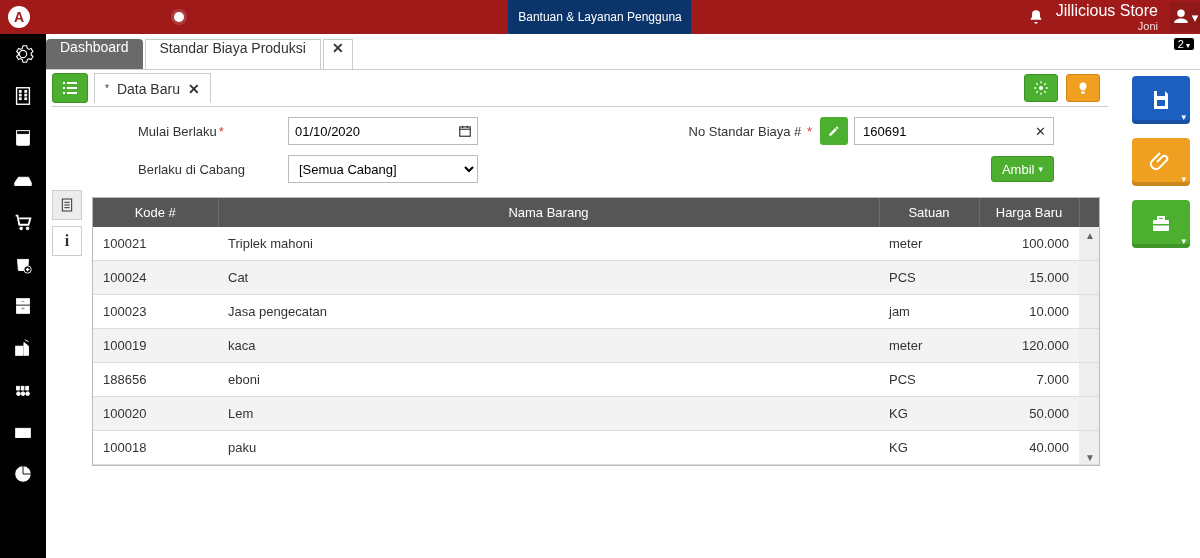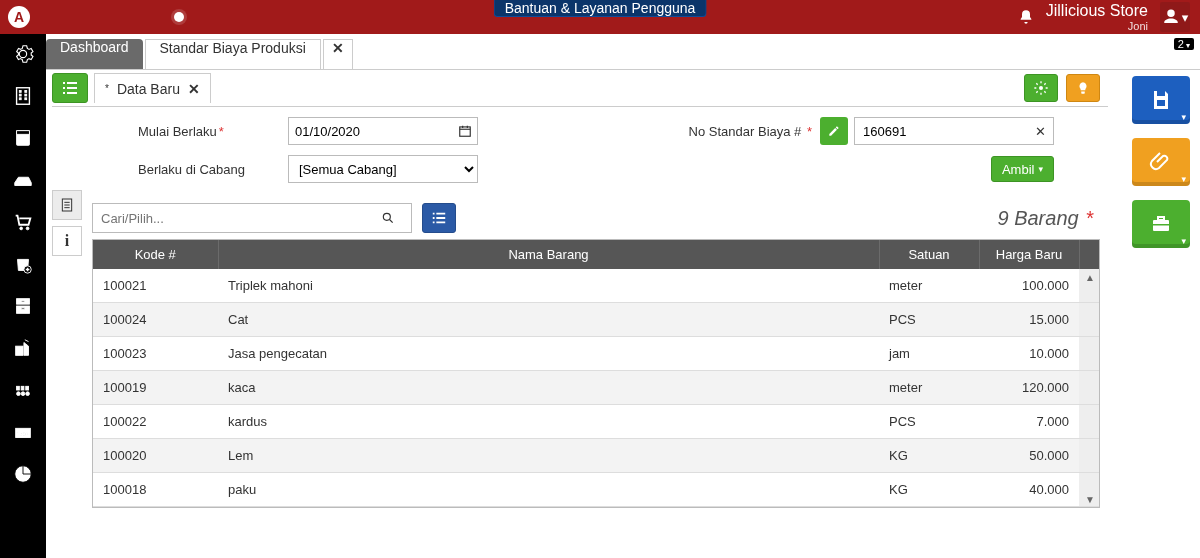--- a/index.html
+++ b/index.html
@@ -6,22 +6,22 @@
   body { font-family: "Segoe UI", Arial, sans-serif; font-size: 13px; color: #333; background:#fff; width:1200px; height:558px; overflow:hidden; }
   
   
   .topbar { background:#a11a1a; height:34px; display:flex; align-items:center; color:#fff; position:relative; }
   .logo { display:flex; align-items:center; padding:0 8px; }
   .logo-o { width:22px; height:22px; border-radius:50%; background:#fff; color:#a11a1a; font-weight:bold; display:flex; align-items:center; justify-content:center; font-size:14px; margin-right:4px;}
   .logo-text { font-size:20px; font-weight:bold; font-style:italic; letter-spacing:0.5px; }
   .logo-sub  { font-size:12px; color:#eee; margin-top:-2px; }
   .logo-stack{ display:flex; flex-direction:column; line-height:1;gap:48px; }
   .rec-dot   { width:10px; height:10px; border-radius:50%; background:#fff; margin-left:40px; box-shadow:0 0 0 3px rgba(255,255,255,0.15);}
-  .help-btn  { position:absolute; left:50%; transform:translateX(-50%); top:0; background:#0b356a; border:1px solid #0e4b99; color:#fff; padding:0 10px; font-size:14px; border-top:none; border-radius:0 0 4px 4px; cursor:pointer;}
-  .topbar-right{ margin-left:auto; display:flex; align-items:center; gap:12px; padding-right:10px; }
+  .help-btn  { position:absolute; left:50%; transform:translateX(-50%); top:0; background:#0b356a; border:1px solid #0e4b99; color:#fff; padding:10px 10px; font-size:12px; border-top:none; border-radius:0 0 4px 4px; cursor:pointer;}
+  .topbar-right{ margin-left:auto; display:flex; align-items:center; gap:12px; }
   .bell{ width:16px; height:16px; color:#fff; }
   .store-block{ text-align:right; line-height:1.1; }
   .store-name{ font-size:16px; }
   .store-user{ font-size:11px; color:#f2dede;}
   .avatar-btn{ background:#8f1919; width:30px; height:30px; display:flex; align-items:center; justify-content:center; border-radius:2px; }
   .chev-down { margin-left:2px; }
 
   
   .tabstrip{ margin-left:46px; height:36px; background:#fff; border-bottom:1px solid #ccc; display:flex; align-items:flex-end; position:relative;}
   .tab{ display:flex; align-items:flex-start; height:30px; padding:0 14px; font-size:14px; border:1px solid #ccc; border-bottom:none; background:#fff; margin-right:2px; cursor:pointer;}
@@ -343,39 +343,20 @@
       <svg width="16" height="16" viewBox="0 0 24 24">
             <rect x="5" y="3" width="14" height="18" fill="none" stroke="#333" stroke-width="1.5"></rect>
             <path d="M8 8h8M8 12h8M8 16h8" stroke="#333" stroke-width="1.5"></path>
           </svg>
     </div>
     <div class="ir">
       <span style="font-family:serif;font-weight:bold;font-size:16px">i</span>
     </div>
   </div>
 
-  <div class="toolbar2">
-    <div class="searchbox">
-      <input placeholder="Cari/Pilih..." style="">
-      <div class="mag">
-        <svg width="14" height="14" viewBox="0 0 24 24">
-              <circle cx="10" cy="10" r="6" fill="none" stroke="#333" stroke-width="2"></circle>
-              <path d="M15 15l5 5" stroke="#333" stroke-width="2"></path>
-            </svg>
-      </div>
-    </div>
-    <div class="blue-tile">
-      <svg width="16" height="14" viewBox="0 0 18 14">
-            <path d="M2 2h2M2 7h2M2 12h2M6 2h10M6 7h10M6 12h10" stroke="#fff" stroke-width="2"></path>
-          </svg>
-    </div>
-    <div class="summary">
-      <span>9</span> <span>Barang</span> <span class="req" style="font-style:normal">*</span>
-    </div>
-  </div>
 
   <div class="tablewrap">
     <table class="tbl">
       <thead>
         <tr>
           <th class="col-kode">Kode #</th>
           <th>Nama Barang</th>
           <th class="col-satuan">Satuan</th>
           <th class="col-harga">Harga Baru</th>
           <th class="scroll-col"></th>
@@ -404,22 +385,22 @@
               <td class="scroll-col"></td>
             </tr>
             <tr>
               <td class="col-kode">100019</td>
               <td>kaca</td>
               <td class="col-satuan">meter</td>
               <td class="col-harga">120.000</td>
               <td class="scroll-col"></td>
             </tr>
             <tr>
-              <td class="col-kode">100022</td>
-              <td>kardus</td>
+              <td class="col-kode">188656</td>
+              <td>eboni</td>
               <td class="col-satuan">PCS</td>
               <td class="col-harga">7.000</td>
               <td class="scroll-col"></td>
             </tr>
             <tr>
               <td class="col-kode">100020</td>
               <td>Lem</td>
               <td class="col-satuan">KG</td>
               <td class="col-harga">50.000</td>
               <td class="scroll-col"></td>

